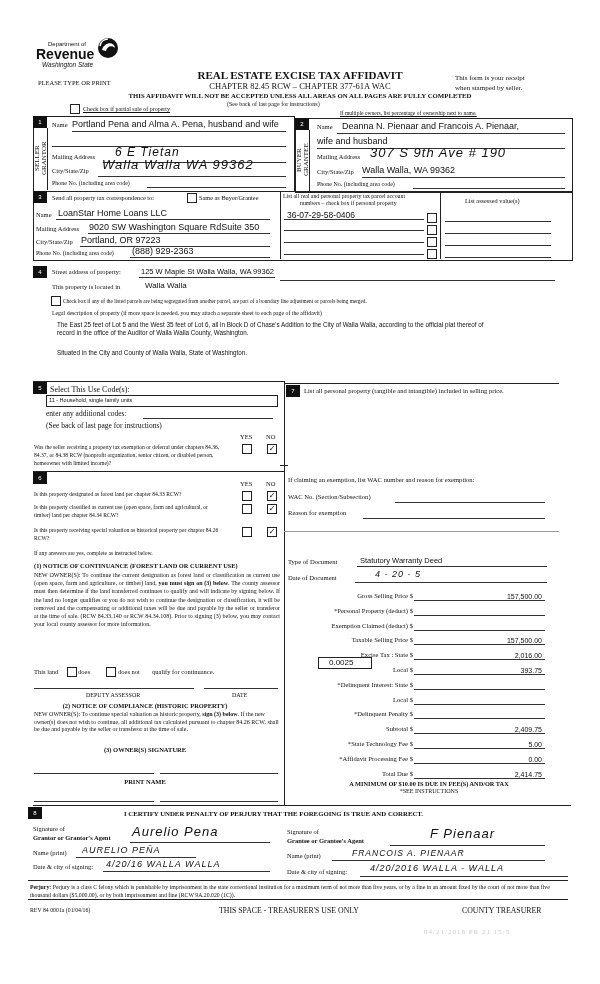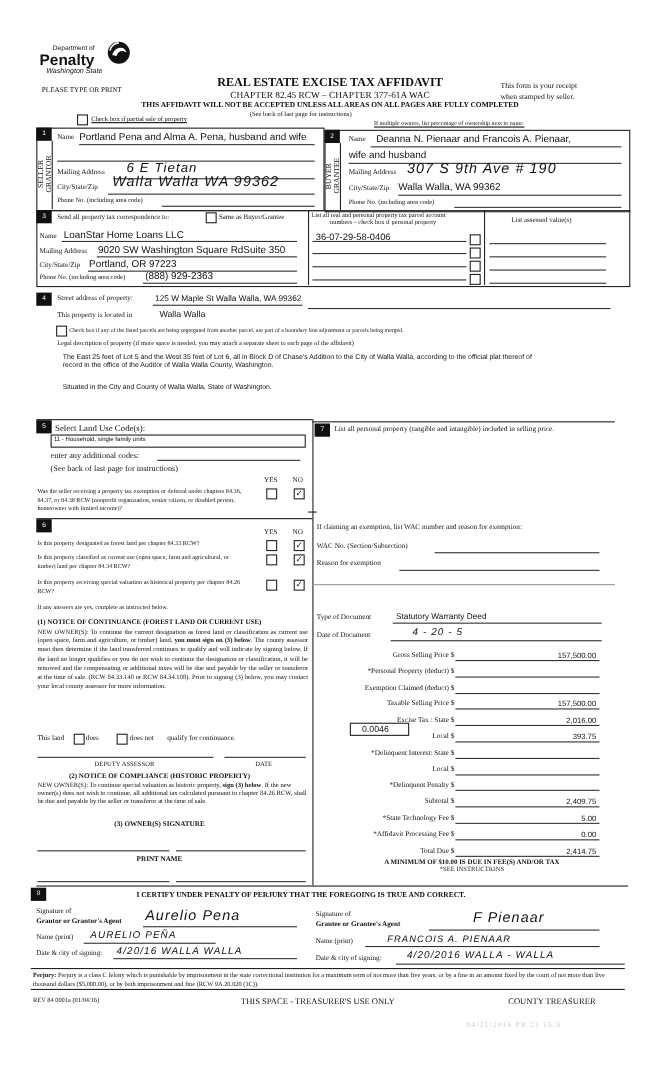--- a/index.html
+++ b/index.html
@@ -15,21 +15,21 @@
   .val{position:absolute;font-family:"Liberation Sans",sans-serif;font-size:9.5px;white-space:nowrap;}
   .amt{position:absolute;font-family:"Liberation Sans",sans-serif;font-size:7px;text-align:right;width:80px;}
   .box{position:absolute;border:1px solid #222;}
   .vlabel{position:absolute;writing-mode:vertical-rl;transform:rotate(180deg);font-size:7px;text-align:center;line-height:8px;}
 </style>
 </head>
 <body>
 
 <div class="abs" style="left:36px;top:32px;width:90px;height:40px;">
   <div class="abs sans" style="left:12px;top:9px;font-size:6px;">Department of</div>
-  <div class="abs sans" style="left:0;top:14px;font-size:14px;font-weight:bold;">Penalty</div>
+  <div class="abs sans" style="left:0;top:14px;font-size:14px;font-weight:bold;">Revenue</div>
   <div class="abs sans" style="left:6px;top:29px;font-size:6.5px;font-style:italic;">Washington State</div>
   <svg class="abs" style="left:60px;top:4px;" width="24" height="24" viewBox="0 0 24 24">
     <circle cx="12" cy="12" r="10" fill="#111"></circle>
     <path d="M6 14 C8 6,18 5,19 12 C16 9,11 10,10 15 Z" fill="#fff"></path>
     <path d="M4 10 C5 5,9 3,12 3" stroke="#fff" stroke-width="1.5" fill="none"></path>
   </svg>
 </div>
 <div class="abs serif" style="left:38px;top:79px;font-size:6.5px;">PLEASE TYPE OR PRINT</div>
 <div class="abs serif" style="left:0;width:600px;text-align:center;top:69px;font-size:11px;font-weight:bold;">REAL ESTATE EXCISE TAX AFFIDAVIT</div>
 <div class="abs serif" style="left:0;width:600px;text-align:center;top:81px;font-size:8.5px;">CHAPTER 82.45 RCW – CHAPTER 377-61A WAC</div>
@@ -124,21 +124,21 @@
 <div class="lbl serif" style="left:52px;top:283px;font-size:6.5px;">This property is located in</div>
 <div class="val" style="left:145px;top:281px;font-size:8px;">Walla Walla</div>
 <div class="cb" style="left:51px;top:296px;"></div>
 <div class="lbl serif" style="left:63px;top:298px;font-size:5.3px;">Check box if any of the listed parcels are being segregated from another parcel, are part of a boundary line adjustment or parcels being merged.</div>
 <div class="lbl serif" style="left:52px;top:310px;font-size:5.8px;">Legal description of property (if more space is needed, you may attach a separate sheet to each page of the affidavit)</div>
 <div class="abs sans" style="left:57px;top:321px;width:440px;font-size:6.3px;line-height:8px;">The East 25 feet of Lot 5 and the West 35 feet of Lot 6, all in Block D of Chase's Addition to the City of Walla Walla, according to the official plat thereof of record in the office of the Auditor of Walla Walla County, Washington.</div>
 <div class="abs sans" style="left:57px;top:349px;font-size:6.3px;">Situated in the City and County of Walla Walla, State of Washington.</div>
 
 <div class="abs" style="left:33px;top:381px;width:251px;height:1px;background:#222;"></div>
 <div class="badge" style="left:33px;top:382px;">5</div>
-<div class="lbl serif" style="left:50px;top:385px;font-size:8px;">Select Land Use Code(s):</div>
+<div class="lbl serif" style="left:50px;top:385px;font-size:8px;">Select This Use Code(s):</div>
 <div class="box" style="left:46px;top:395px;width:230px;height:10px;">
   <span class="abs sans" style="left:2px;top:1px;font-size:5.5px;">11 - Household, single family units</span>
 </div>
 <div class="lbl serif" style="left:46px;top:409px;font-size:7.5px;">enter any additional codes:</div>
 <div class="line" style="left:143px;top:418px;width:130px;"></div>
 <div class="lbl serif" style="left:46px;top:421px;font-size:7.5px;">(See back of last page for instructions)</div>
 <div class="lbl serif" style="left:240px;top:433px;font-size:6.5px;">YES</div>
 <div class="lbl serif" style="left:266px;top:433px;font-size:6.5px;">NO</div>
 <div class="abs serif" style="left:34px;top:443px;width:200px;font-size:5.6px;line-height:8px;">Was the seller receiving a property tax exemption or deferral under chapters 84.36, 84.37, or 84.38 RCW (nonprofit organization, senior citizen, or disabled person, homeowner with limited income)?</div>
 <div class="cb" style="left:242px;top:444px;"></div>
@@ -239,21 +239,21 @@
     <div class="line" style="left: 414px; top: 748px; width: 131px;"></div>
     <div class="amt" style="left: 462px; top: 741px;">5.00</div>
     <div class="abs serif" style="left: 284px; width: 129px; text-align: right; top: 755px; font-size: 6.6px;">*Affidavit Processing Fee $</div>
     <div class="line" style="left: 414px; top: 763px; width: 131px;"></div>
     <div class="amt" style="left: 462px; top: 756px;">0.00</div>
     <div class="abs serif" style="left: 284px; width: 129px; text-align: right; top: 770px; font-size: 6.6px;">Total Due $</div>
     <div class="line" style="left: 414px; top: 778px; width: 131px;"></div>
     <div class="amt" style="left: 462px; top: 771px;">2,414.75</div>
   </div>
 <div class="box" style="left:318px;top:657px;width:52px;height:10px;">
-  <span class="abs sans" style="left:10px;top:0;font-size:8px;">0.0046</span>
+  <span class="abs sans" style="left:10px;top:0;font-size:8px;">0.0025</span>
 </div>
 
 <div class="abs serif" style="left:284px;width:290px;text-align:center;top:780px;font-size:6.3px;font-weight:bold;">A MINIMUM OF $10.00 IS DUE IN FEE(S) AND/OR TAX</div>
 <div class="abs serif" style="left:284px;width:290px;text-align:center;top:788px;font-size:6px;">*SEE INSTRUCTIONS</div>
 
 <div class="abs" style="left:33px;top:805px;width:538px;height:1px;background:#222;"></div>
 <div class="badge" style="left:28px;top:807px;">8</div>
 <div class="abs serif" style="left:124px;top:810px;font-size:6.8px;font-weight:bold;">I CERTIFY UNDER PENALTY OF PERJURY THAT THE FOREGOING IS TRUE AND CORRECT.</div>
 <div class="lbl serif" style="left:33px;top:825px;font-size:6.5px;">Signature of</div>
 <div class="lbl serif" style="left:33px;top:834px;font-size:6.5px;font-weight:bold;">Grantor or Grantor's Agent</div>

